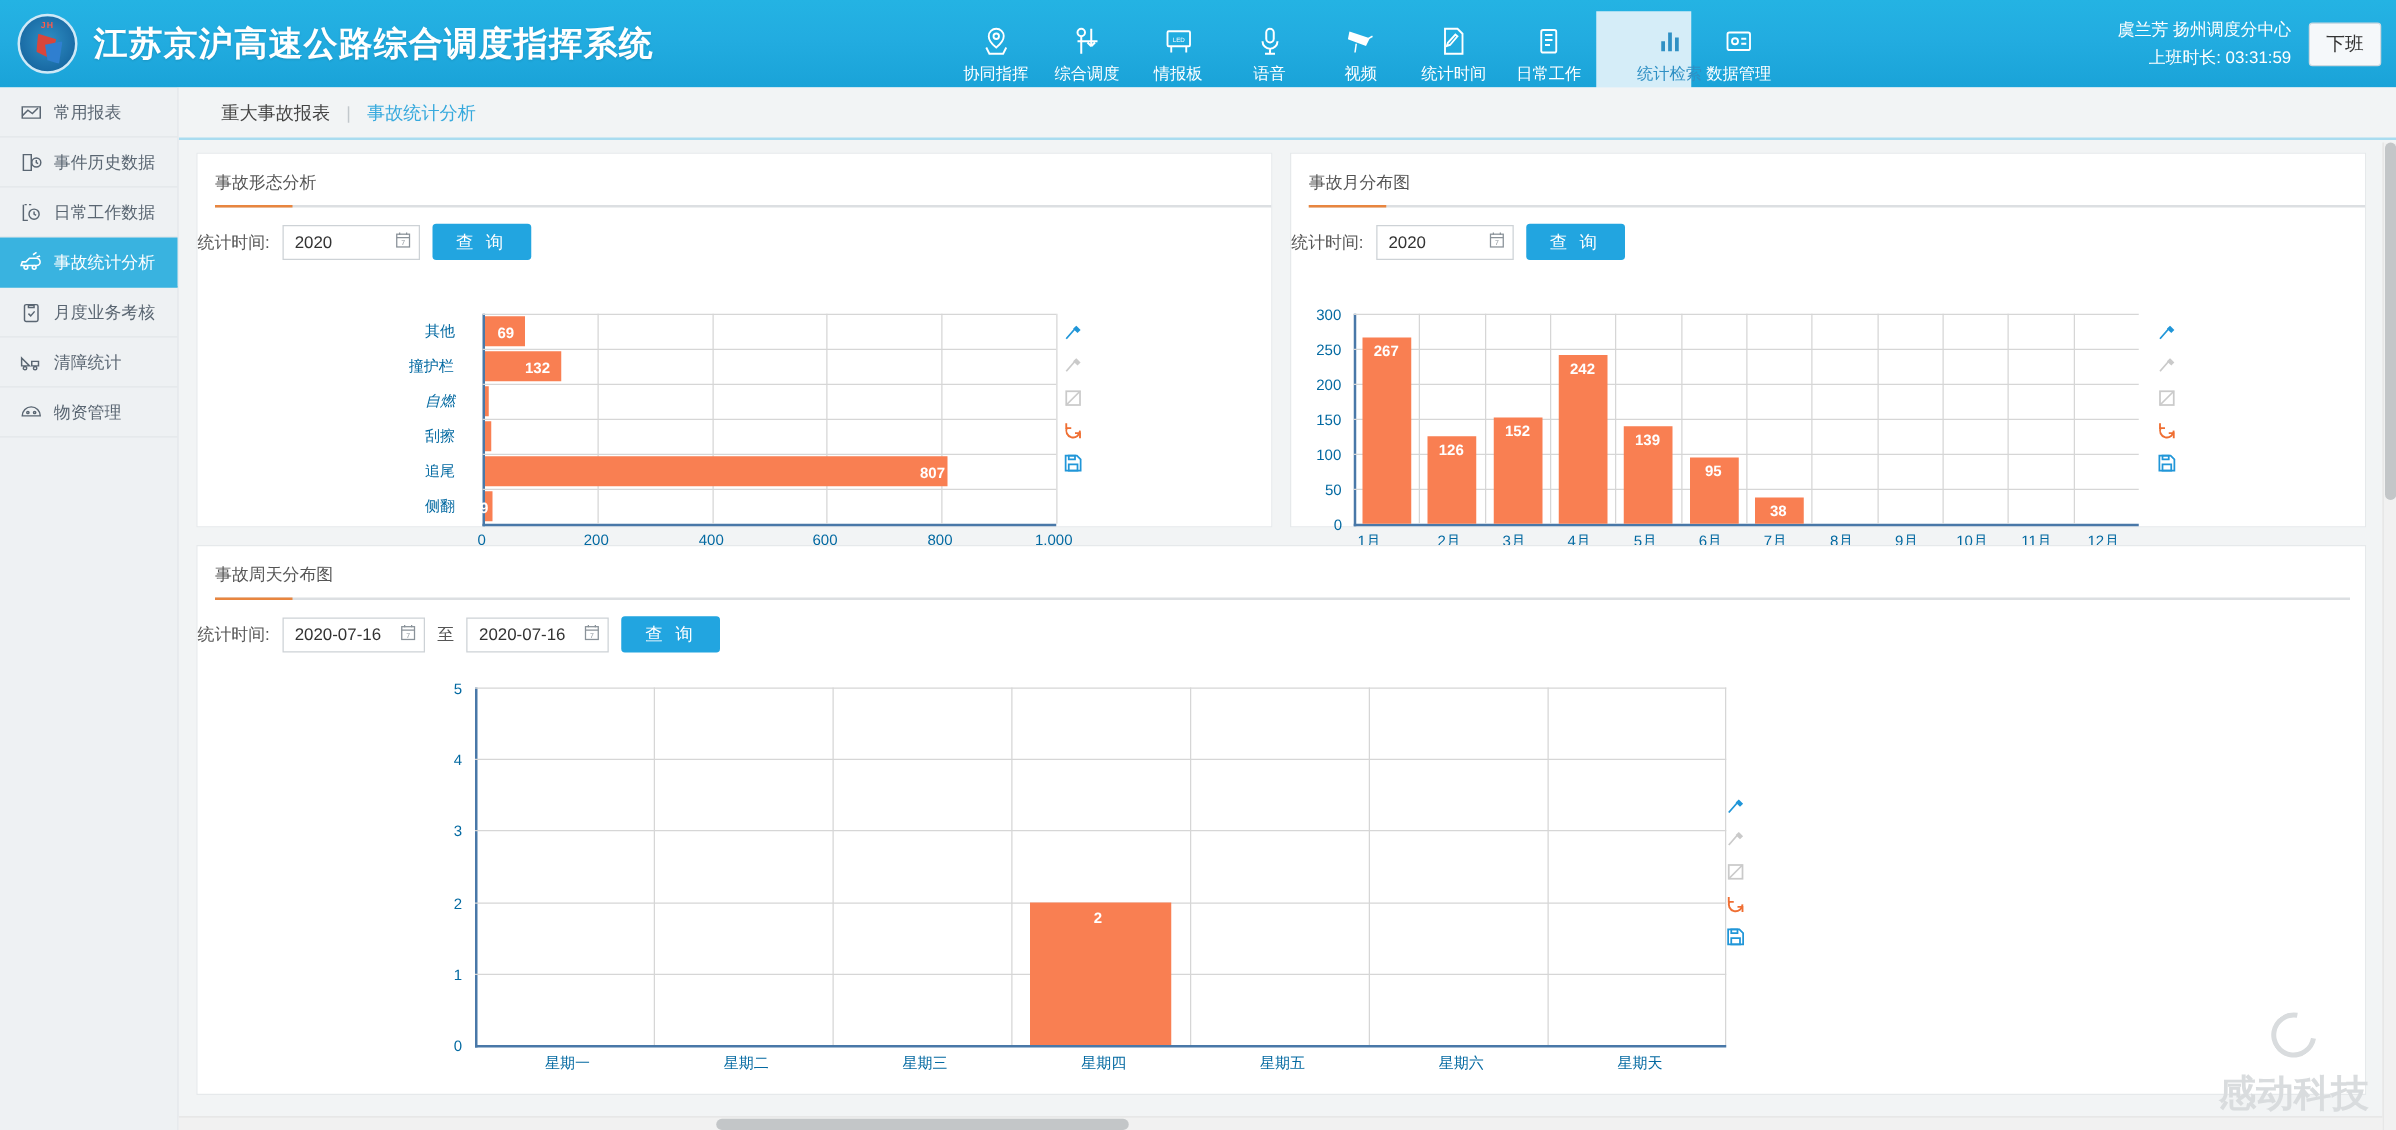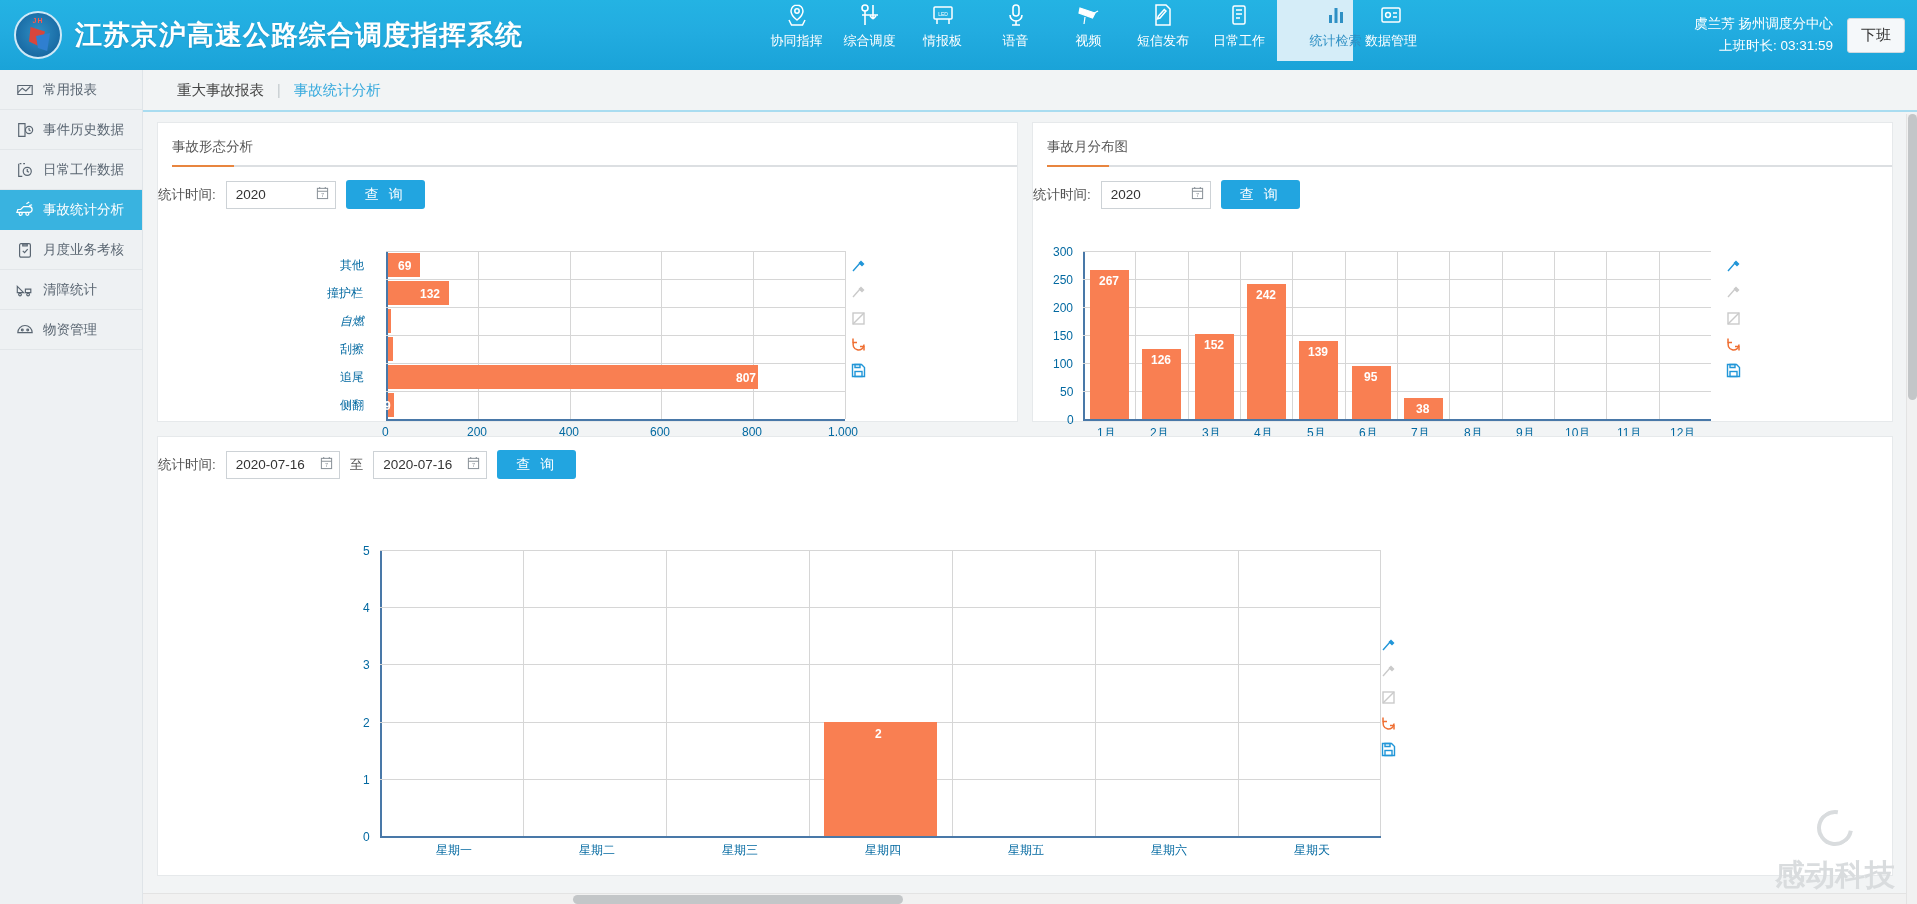--- a/index.html
+++ b/index.html
@@ -34,21 +34,21 @@
   .logo-jh {
     position: absolute; top: 4px; left: 0; right: 0; text-align: center;
     font-size: 7px; color: #ff5a4a; font-weight: bold; letter-spacing: 1px;
   }
   .app-title {
     color: #ffffff; font-size: 27px; font-weight: bold;
     margin-left: 13px; letter-spacing: 1px; white-space: nowrap;
     text-shadow: 0 1px 2px rgba(0,0,0,.12);
   }
 
-  .navbar { display: flex; align-items: flex-end; height: 52px; }
+  .navbar { display: flex; align-items: flex-start; height: 52px; }
   .nav-item {
     width: 73px; height: 70px; display: flex; flex-direction: column;
     align-items: center; justify-content: center; gap: 4px;
     color: #ffffff; cursor: pointer; position: relative;
   }
   .nav-item.wide { width: 76px; }
   .nav-item.active { background: #d5edf8; color: #2f90c4; padding-left: 41px; }
   .nav-ico { height: 26px; display: flex; align-items: center; justify-content: center; }
   .nav-ico svg { display: block; }
   .nav-label { font-size: 13px; white-space: nowrap; }
@@ -248,21 +248,21 @@
       <span class="nav-label">视频</span>
     </div>
 
     <div class="nav-item wide">
       <span class="nav-ico">
         <svg width="22" height="24" viewBox="0 0 22 24" fill="none" stroke="currentColor" stroke-width="1.5">
           <path d="M4 2h10l4 4v16H4z"></path>
           <path d="M14 8l-6 7-2.5.8.8-2.6 6-6.6z"></path>
         </svg>
       </span>
-      <span class="nav-label">短信发布</span>
+      <span class="nav-label">统计时间</span>
     </div>
 
     <div class="nav-item wide">
       <span class="nav-ico">
         <svg width="20" height="24" viewBox="0 0 20 24" fill="none" stroke="currentColor" stroke-width="1.5">
           <rect x="4" y="3" width="12" height="18" rx="1.5"></rect>
           <path d="M7 7h6M7 11h6M7 15h4"></path>
         </svg>
       </span>
       <span class="nav-label">日常工作</span>
@@ -563,21 +563,21 @@
 
           <div class="bar" style="left:266px;top:98px;width:39px;height:78px;"></div>
           <div class="bar-lbl" style="left:275px;top:102px;">139</div>
 
           <div class="bar" style="left:319px;top:123px;width:39px;height:53px;"></div>
           <div class="bar-lbl" style="left:331px;top:127px;">95</div>
 
           <div class="bar" style="left:371px;top:155px;width:39px;height:21px;"></div>
           <div class="bar-lbl" style="left:383px;top:159px;">38</div>
 
-          <div class="tick" style="left:64px;top:182px;">1月</div>
+          <div class="tick" style="left:53px;top:182px;">1月</div>
           <div class="tick" style="left:117px;top:182px;">2月</div>
           <div class="tick" style="left:169px;top:182px;">3月</div>
           <div class="tick" style="left:221px;top:182px;">4月</div>
           <div class="tick" style="left:274px;top:182px;">5月</div>
           <div class="tick" style="left:326px;top:182px;">6月</div>
           <div class="tick" style="left:378px;top:182px;">7月</div>
           <div class="tick" style="left:431px;top:182px;">8月</div>
           <div class="tick" style="left:483px;top:182px;">9月</div>
           <div class="tick" style="left:532px;top:182px;">10月</div>
           <div class="tick" style="left:584px;top:182px;">11月</div>
@@ -615,20 +615,24 @@
                 <path d="M2.5 2.5h9l3 3v9h-12z"></path>
                 <rect x="5" y="9.5" width="7" height="5"></rect>
                 <path d="M5 2.5h5v3H5z"></path>
               </svg>
           </span>
         </div>
       </div>
     </div>
 
     <div class="panel" style="width:1736px;height:440px;margin-top:14px;">
+      <div class="panel-title-wrap">
+        <div class="panel-title">事故周天分布图</div>
+        <div class="title-rule" style="width:1708px;"></div>
+      </div>
 
       <div class="query-row">
         <span class="query-label">统计时间:</span>
         <div class="inp" style="width:114px;">
           <span class="val">2020-07-16</span>
           <span class="cal-ico">
             <svg width="13" height="14" viewBox="0 0 14 15" fill="none" stroke="currentColor" stroke-width="1.1">
               <rect x="1.5" y="2.5" width="11" height="11"></rect>
                 <path d="M4 1v2M10 1v2M1.5 5.5h11"></path>
               <text x="7" y="12" font-size="6" fill="currentColor" stroke="none" text-anchor="middle">7</text>

